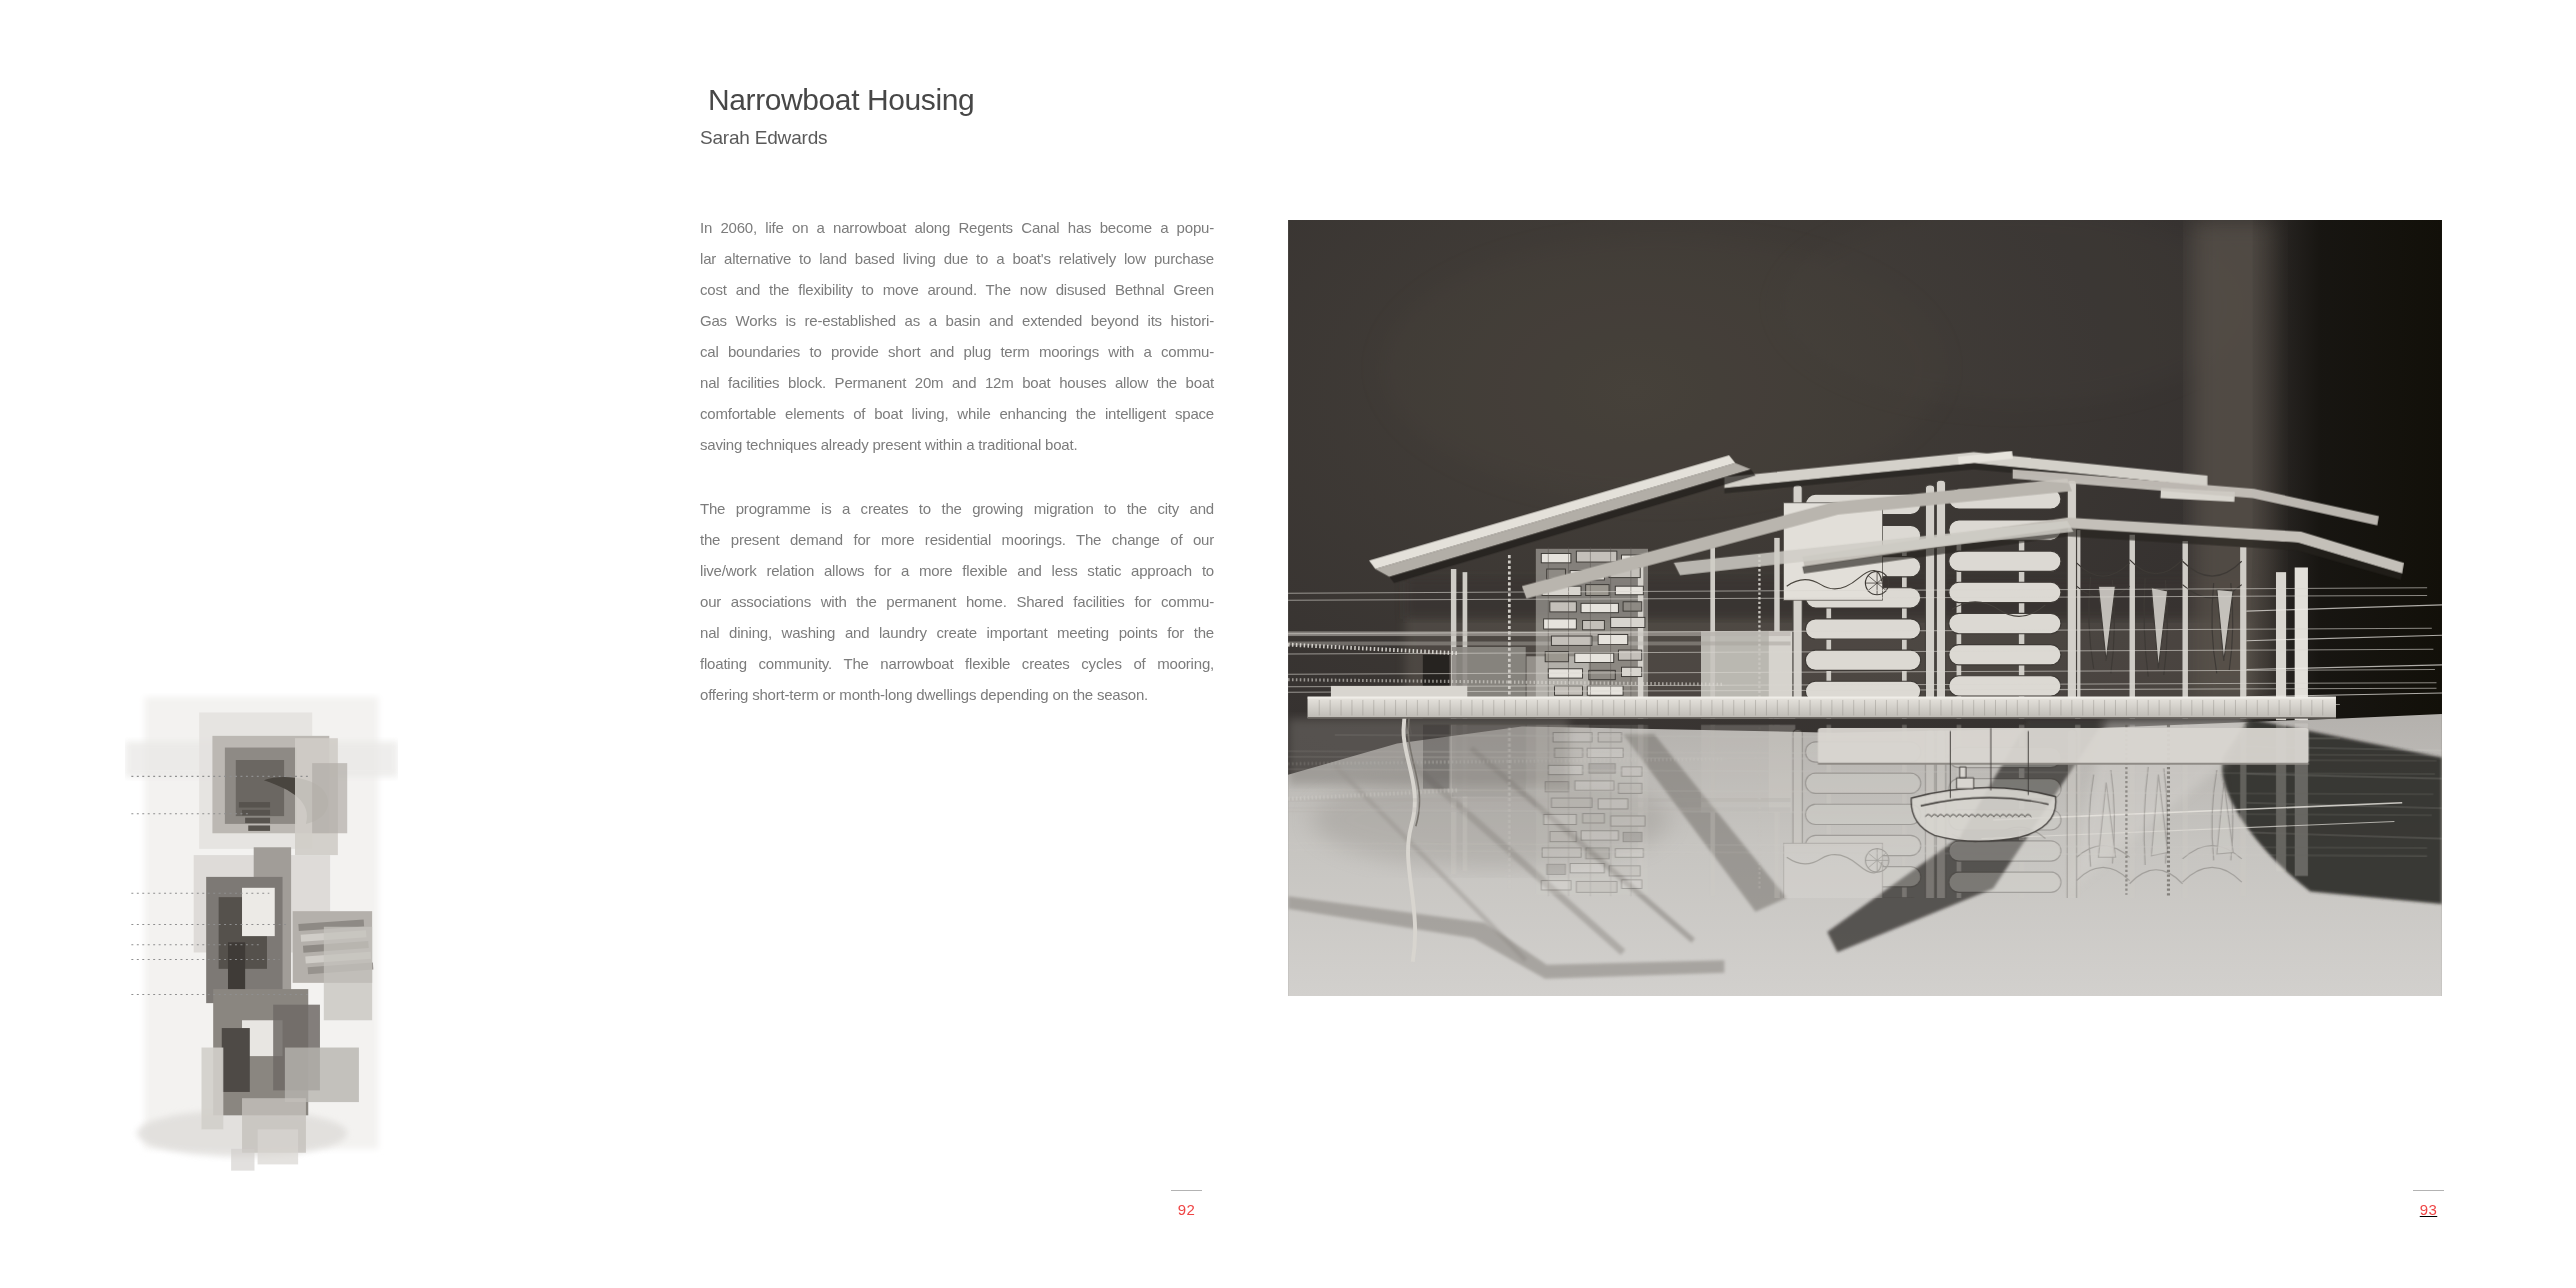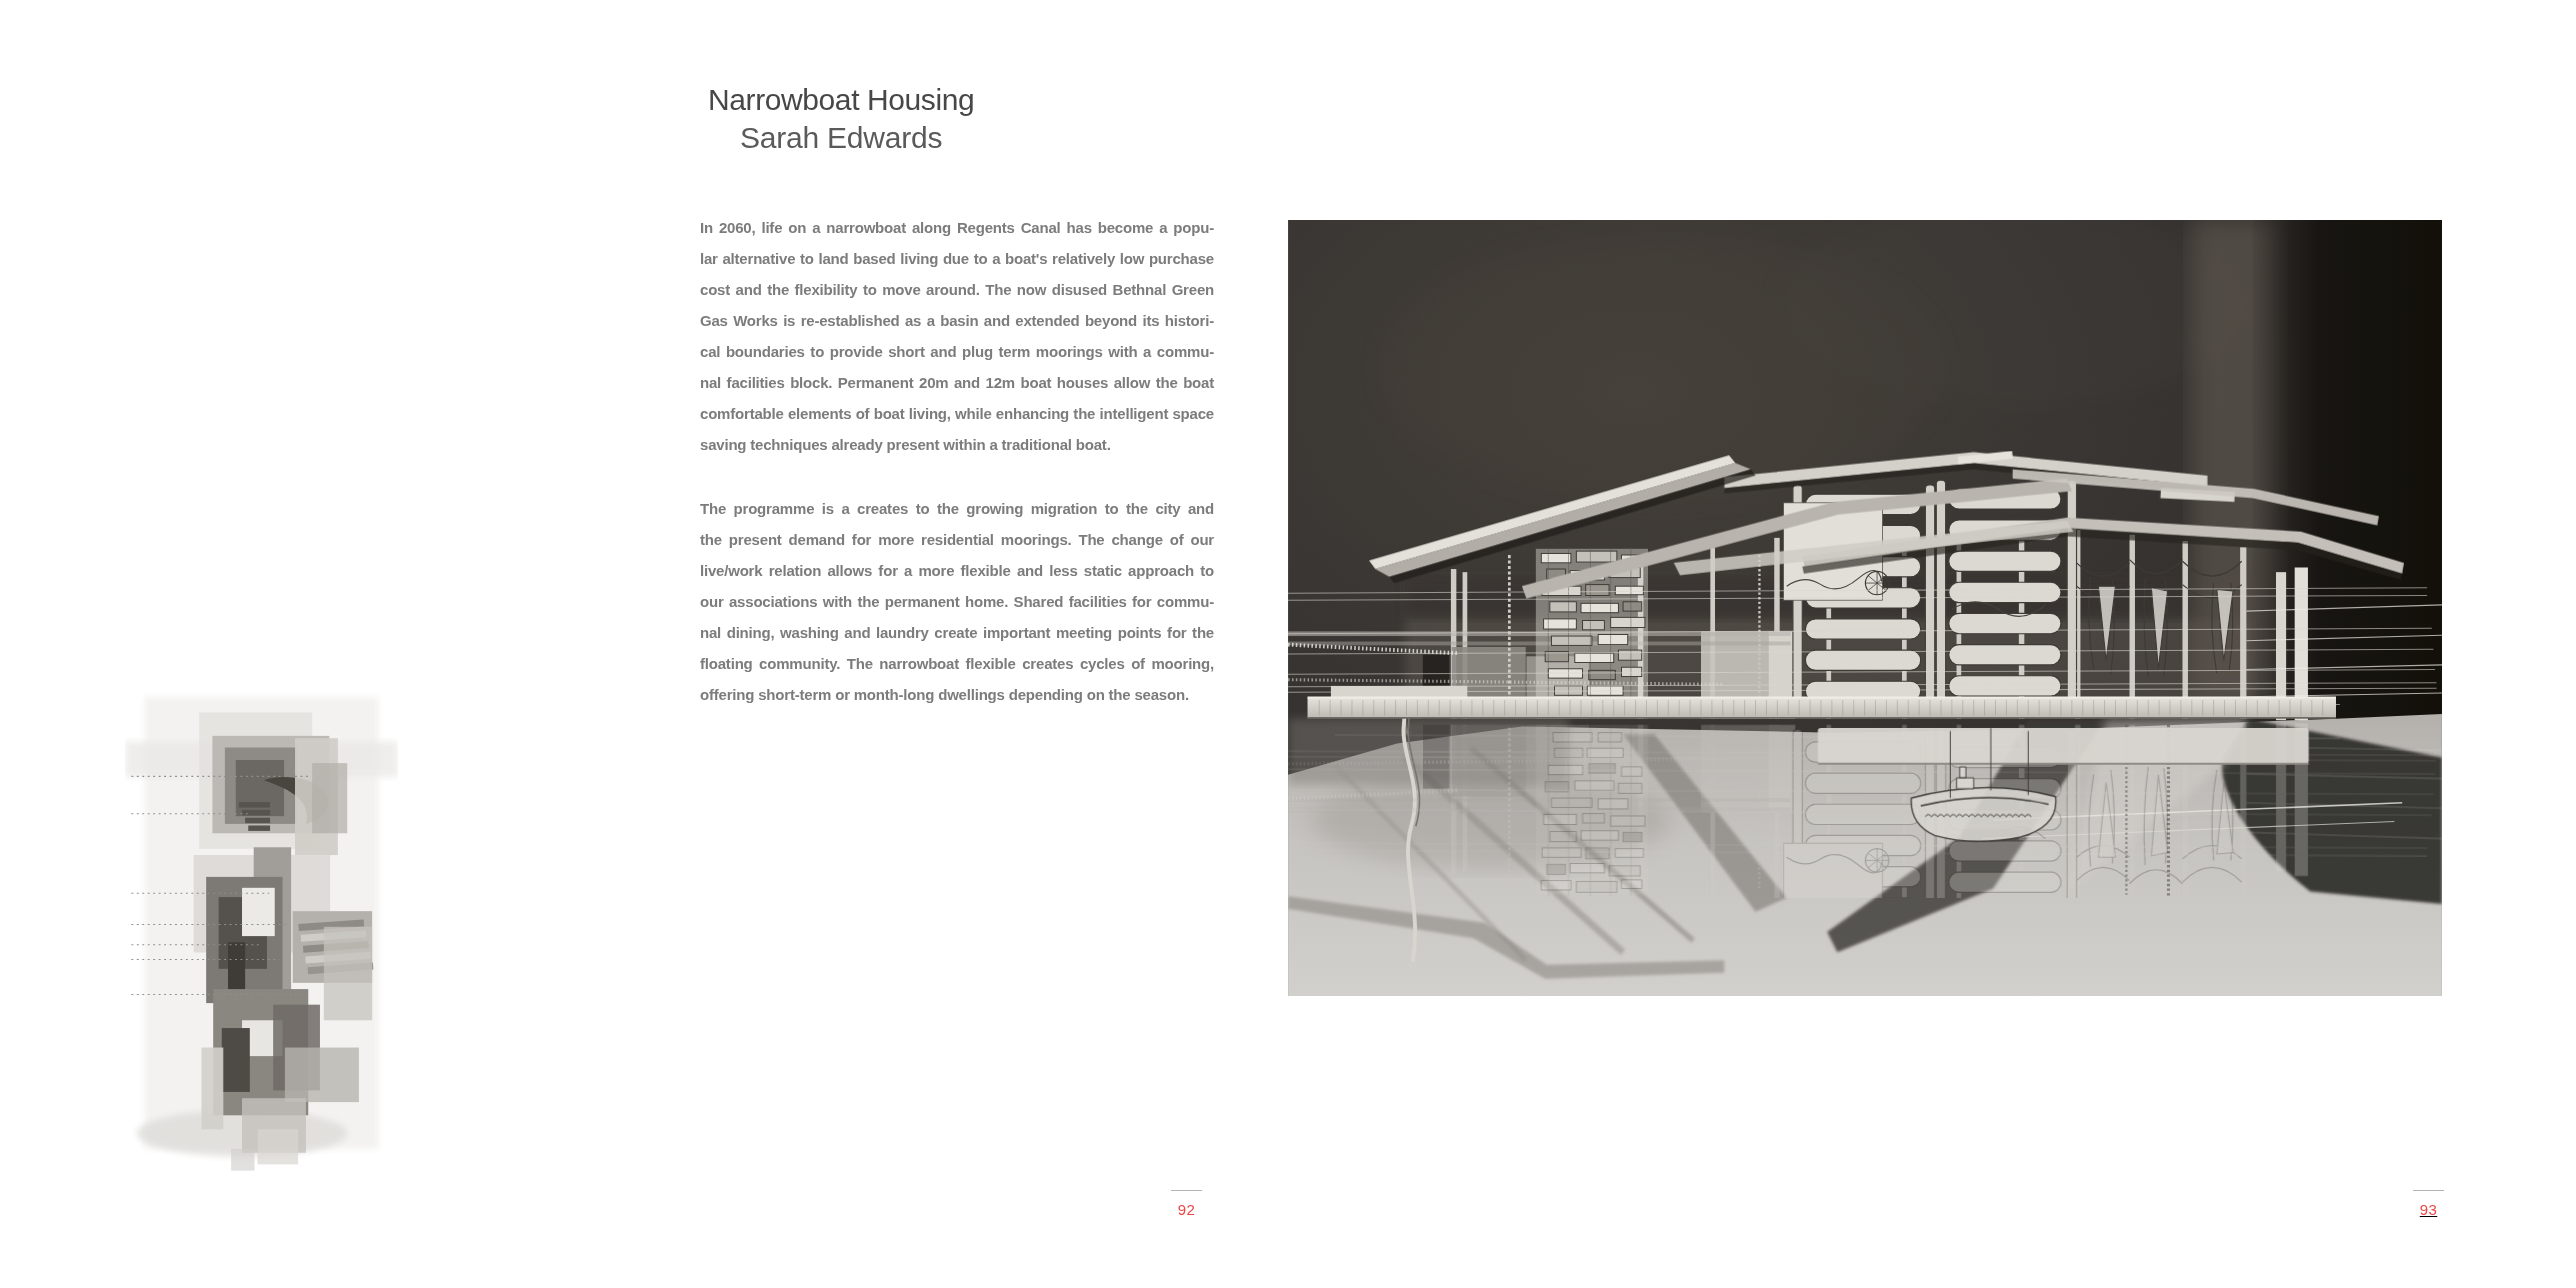--- a/index.html
+++ b/index.html
@@ -3,27 +3,27 @@
 <meta charset="utf-8">
 <style>
   html,body{margin:0;padding:0;background:#ffffff;}
   body{width:2576px;height:1288px;position:relative;overflow:hidden;
        font-family:"Liberation Sans","DejaVu Sans",sans-serif;}
   .spread{position:absolute;inset:0;background:#ffffff;}
 
   
   .title-block{position:absolute;left:700px;top:75px;}
   .page-title{font-size:30px;line-height:34px;font-weight:400;color:#474747;letter-spacing:-0.4px;margin:8px;}
-  .page-author{font-size:30px;line-height:26.5px;font-weight:400;color:#5a5a5a;letter-spacing:-0.2px;margin:6px 0 0 0;text-align:center;}
+  .page-author{font-size:19px;line-height:26.5px;font-weight:400;color:#5a5a5a;letter-spacing:-0.2px;margin:6px 0 0 0;}
 
   .body-col{position:absolute;left:700px;top:212px;width:514px;color:#7c7c7c;
             font-size:15px;line-height:31px;letter-spacing:-0.2px;}
   .para{margin:0;}
   .para + .para{margin-top:33px;}
-  .bodyline{text-align:justify;text-align-last:justify;white-space:normal;font-weight:bold;}
+  .bodyline{text-align:justify;text-align-last:justify;white-space:normal;}
   .para .bodyline:last-child{text-align-last:left;}
 
   
   .footer{position:absolute;width:37px;text-align:center;}
   .footer-left{left:1168px;top:1190px;}
   .footer-right{left:2410px;top:1190px;text-decoration:underline;}
   .footer-rule{width:31px;height:0.8px;background:#b3b3b3;margin:0 auto;}
   .footer-num{margin-top:10px;font-size:15px;color:#ef4444;letter-spacing:0.4px;}
 
   

